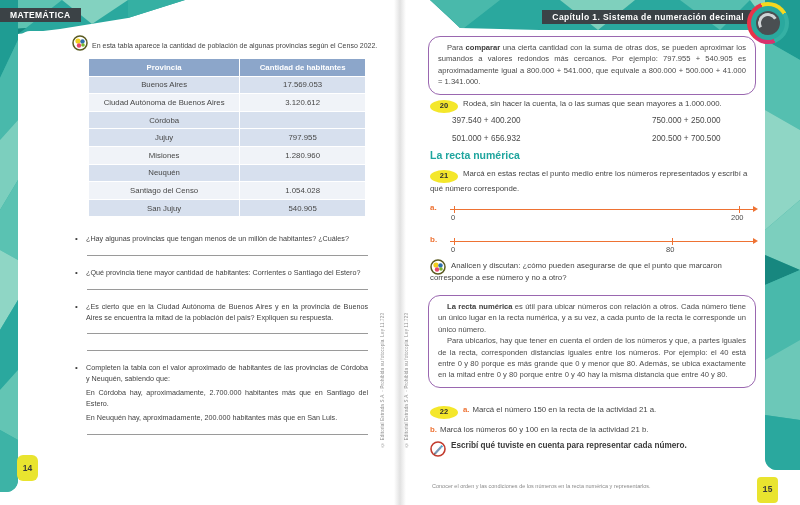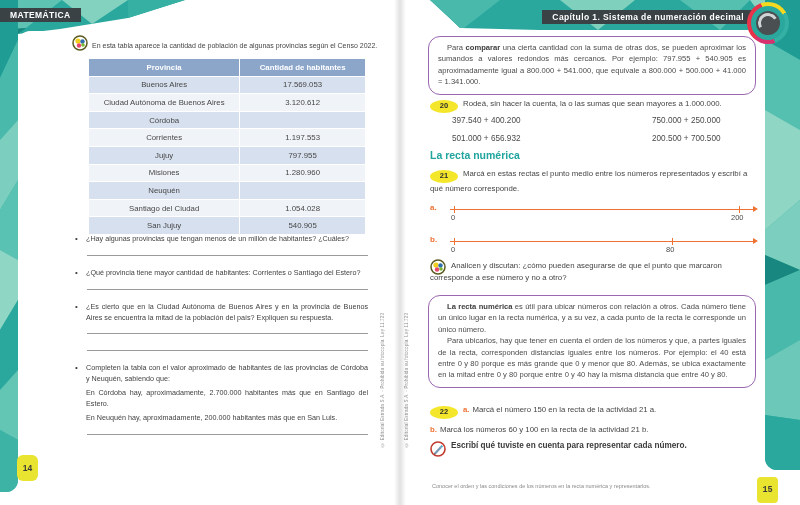--- a/index.html
+++ b/index.html
@@ -179,38 +179,34 @@
           <td>17.569.053</td>
         </tr>
     <tr class="even">
           <td>Ciudad Autónoma de Buenos Aires</td>
           <td>3.120.612</td>
         </tr>
     <tr class="odd">
           <td>Córdoba</td>
           <td></td>
         </tr>
-    <tr class="even">
-          <td>Corrientes</td>
-          <td>1.197.553</td>
-        </tr>
     <tr class="odd">
           <td>Jujuy</td>
           <td>797.955</td>
         </tr>
     <tr class="even">
           <td>Misiones</td>
           <td>1.280.960</td>
         </tr>
     <tr class="odd">
           <td>Neuquén</td>
           <td></td>
         </tr>
     <tr class="even">
-          <td>Santiago del Ciudad</td>
+          <td>Santiago del Censo</td>
           <td>1.054.028</td>
         </tr>
     <tr class="odd">
           <td>San Jujuy</td>
           <td>540.905</td>
         </tr>
   </tbody>
     </table>
 
   <div id="questions">

